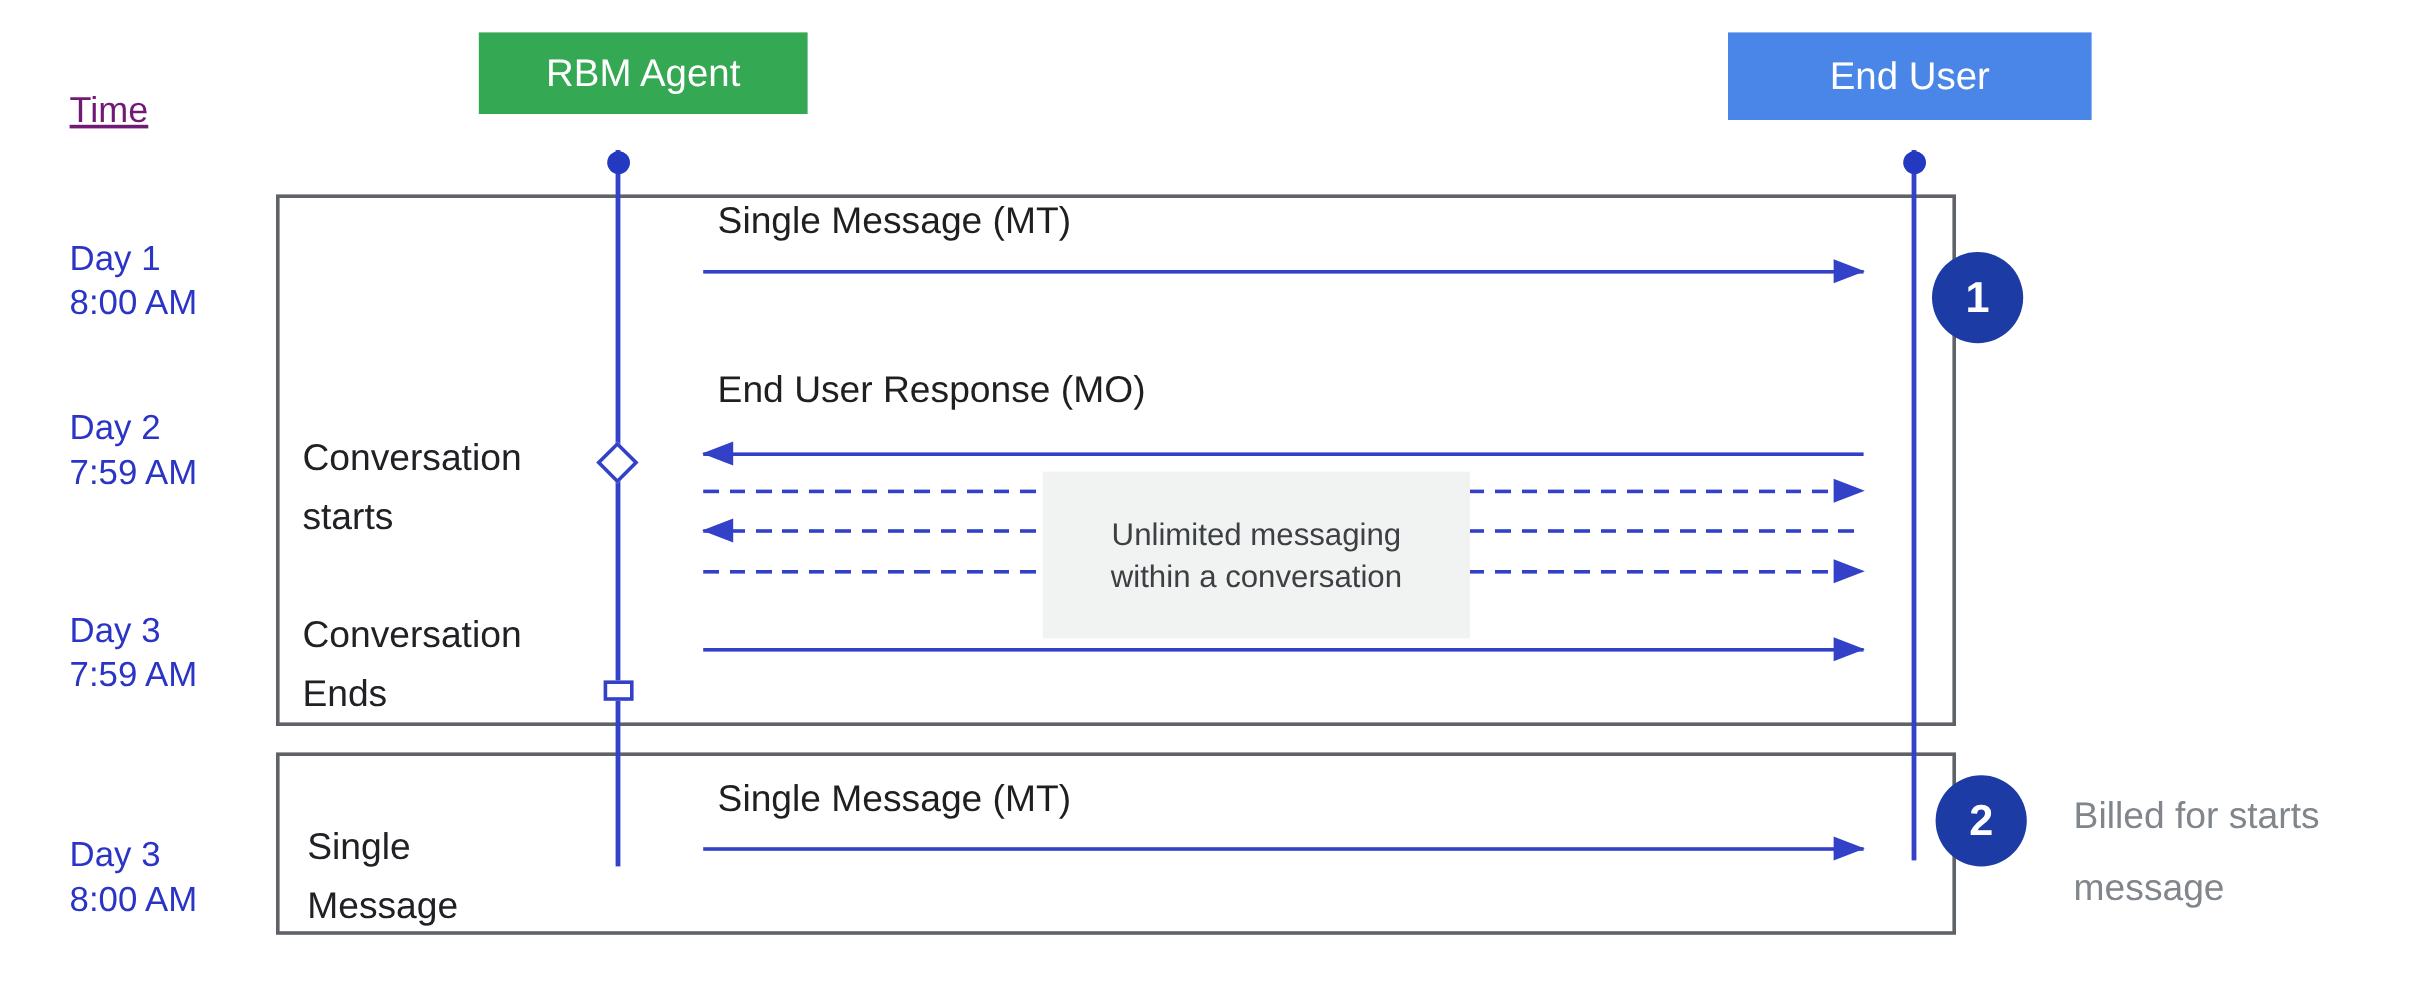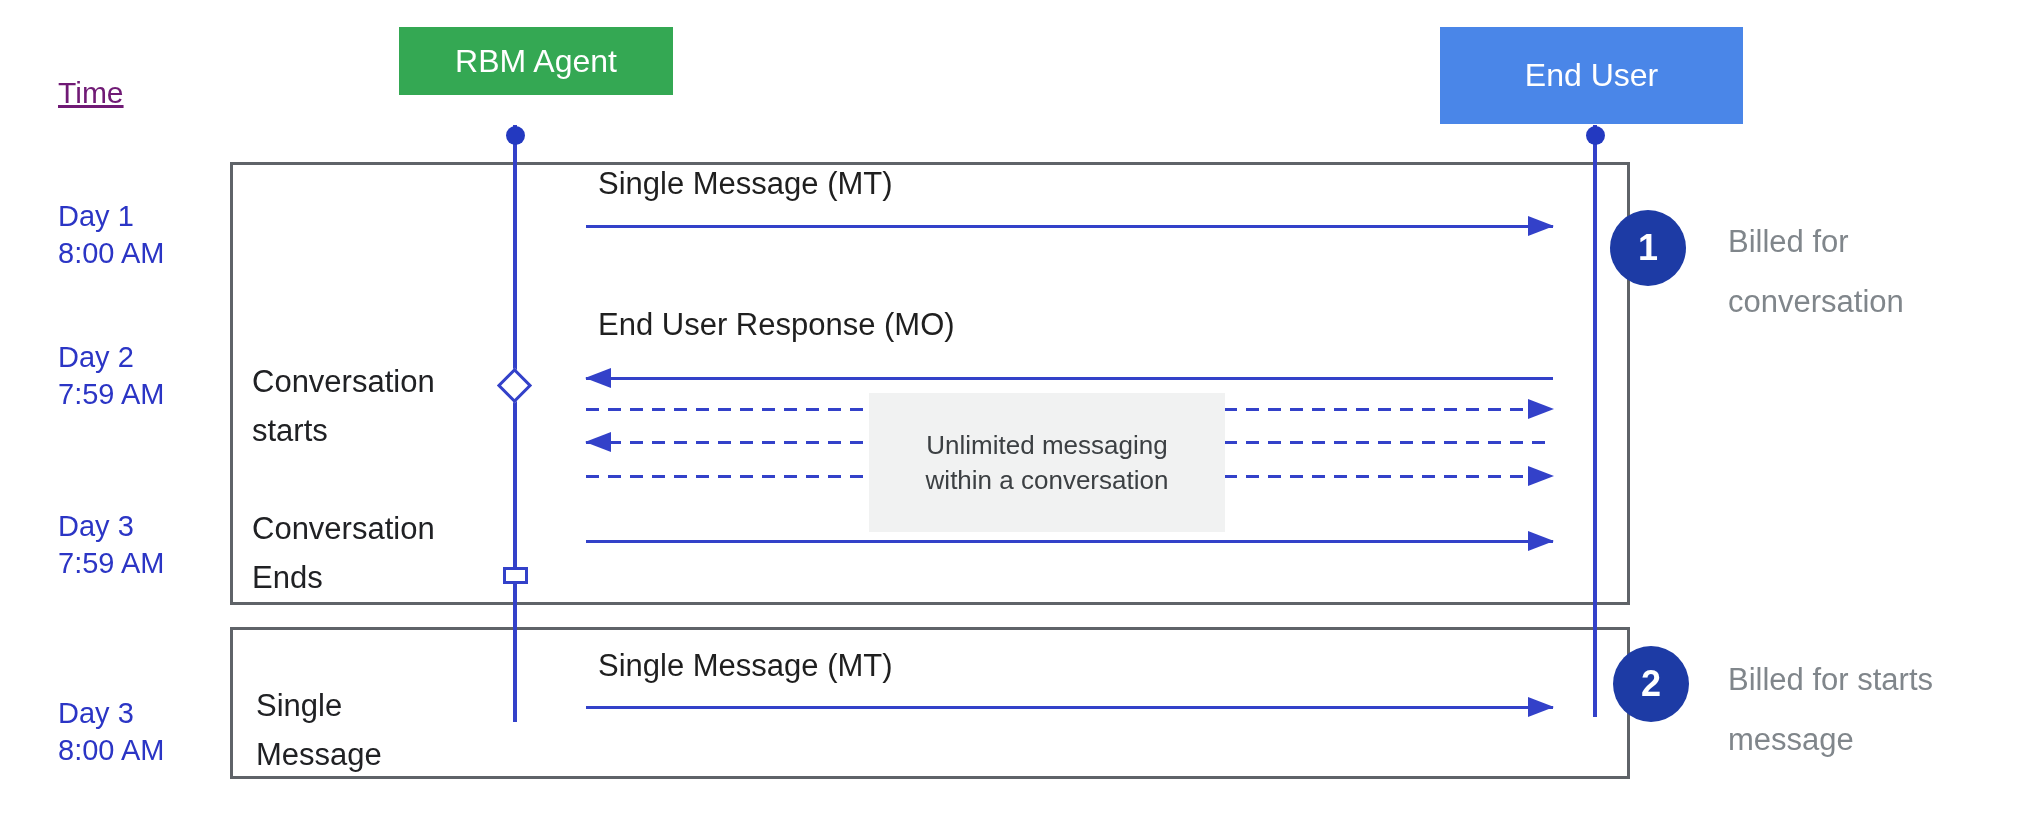--- a/index.html
+++ b/index.html
@@ -10,21 +10,21 @@
 
   
   .time-header { position:absolute; left:58px; top:76px; font-size:30px; color:#701a75;
                  text-decoration:underline; z-index:5; }
   .time-entry { position:absolute; left:58px; font-size:29px; line-height:37px; color:#2b35c5; z-index:5; }
 
   
   .actor { position:absolute; top:27px; display:flex; align-items:center; justify-content:center;
            color:#ffffff; font-size:32px; z-index:4; }
   .actor-agent { left:399px; width:274px; height:68px; background:#34a853; }
-  .actor-user  { left:1440px; width:303px; height:97px; background:#4a86e8; }
+  .actor-user  { left:1440px; width:303px; height:73px; background:#4a86e8; }
 
   
   .lifeline { position:absolute; width:4px; background:#3341c9; z-index:6; }
   .lifeline-agent { left:513px; top:125px; height:597px; }
   .lifeline-user  { left:1593px; top:125px; height:592px; }
   .dot { position:absolute; width:19px; height:19px; border-radius:50%; background:#2339c0; z-index:7; }
   .dot-agent { left:506px; top:126px; }
   .dot-user  { left:1586px; top:126px; }
 
   
@@ -137,22 +137,20 @@
 
   <div class="note multiline">Unlimited messaging
 within a conversation</div>
 
   <div class="diamond"></div>
   <div class="square"></div>
 
   <div class="badge badge-1">
     <span>1</span>
   </div>
-  <div class="annotation annotation-1 multiline">Billed for
-conversation</div>
 
   <div class="badge badge-2">
     <span>2</span>
   </div>
   <div class="annotation annotation-2 multiline">Billed for starts
 message</div>
 
 </div>
 
 </body></html>

